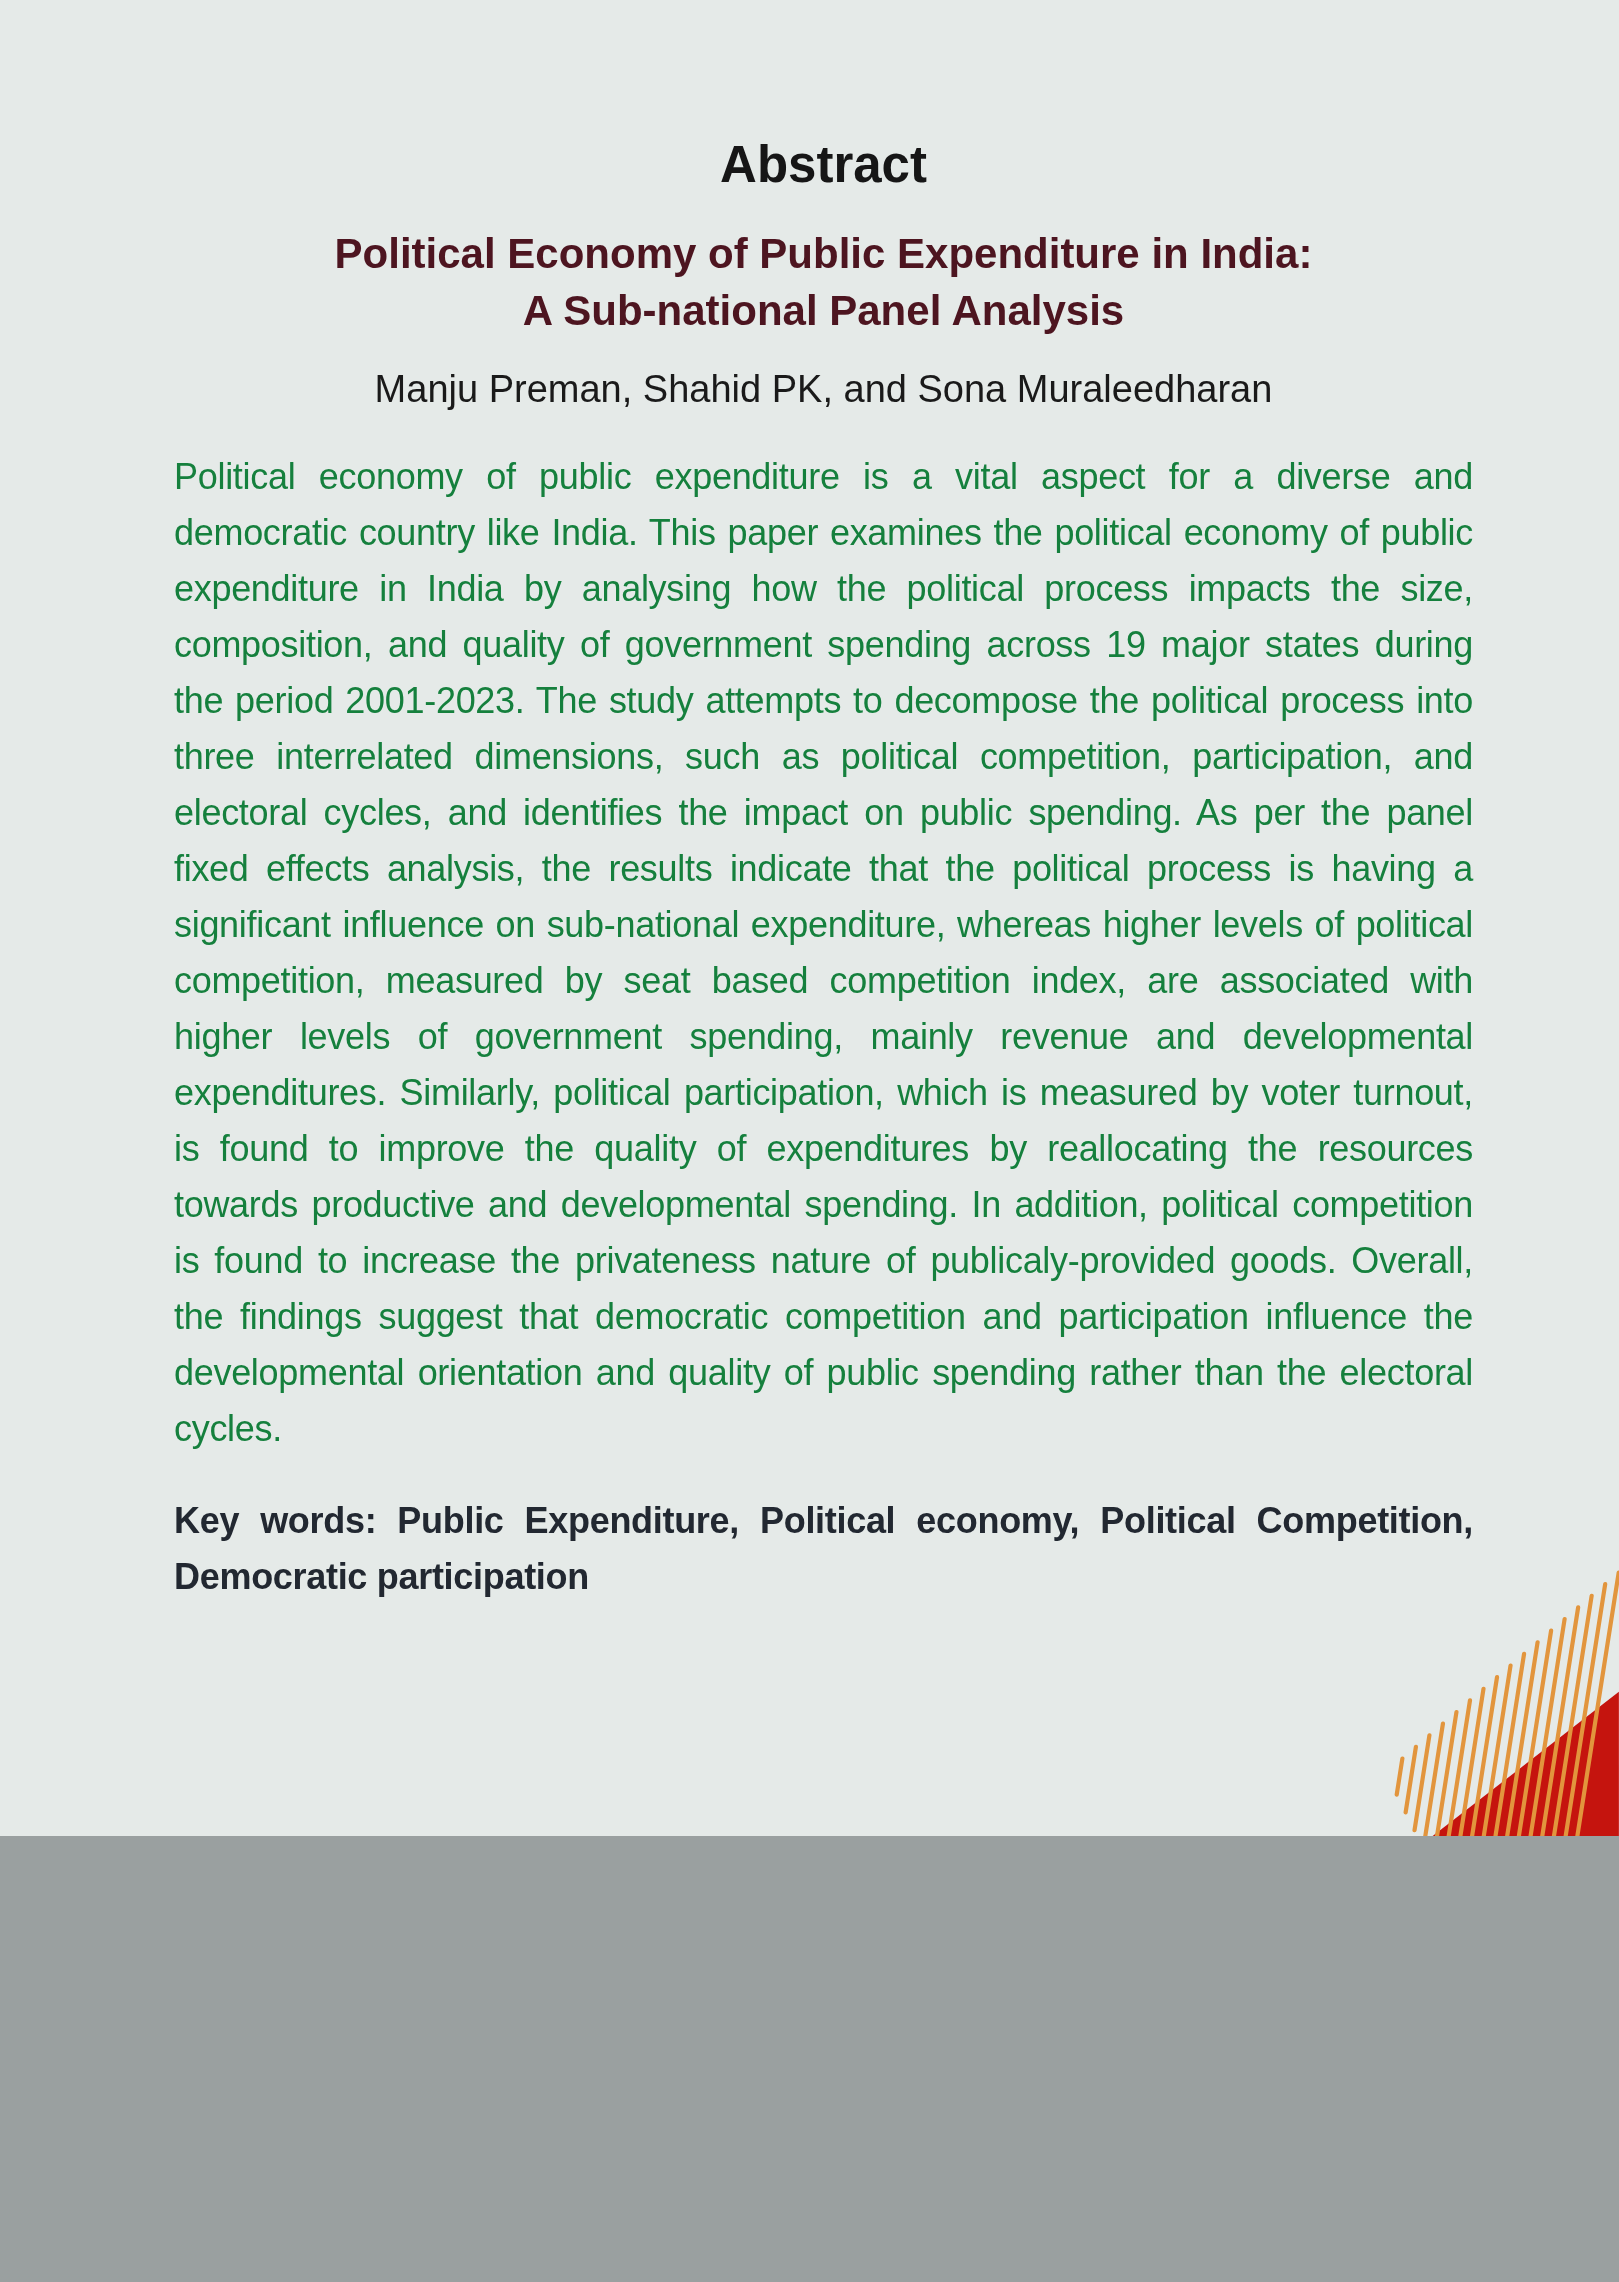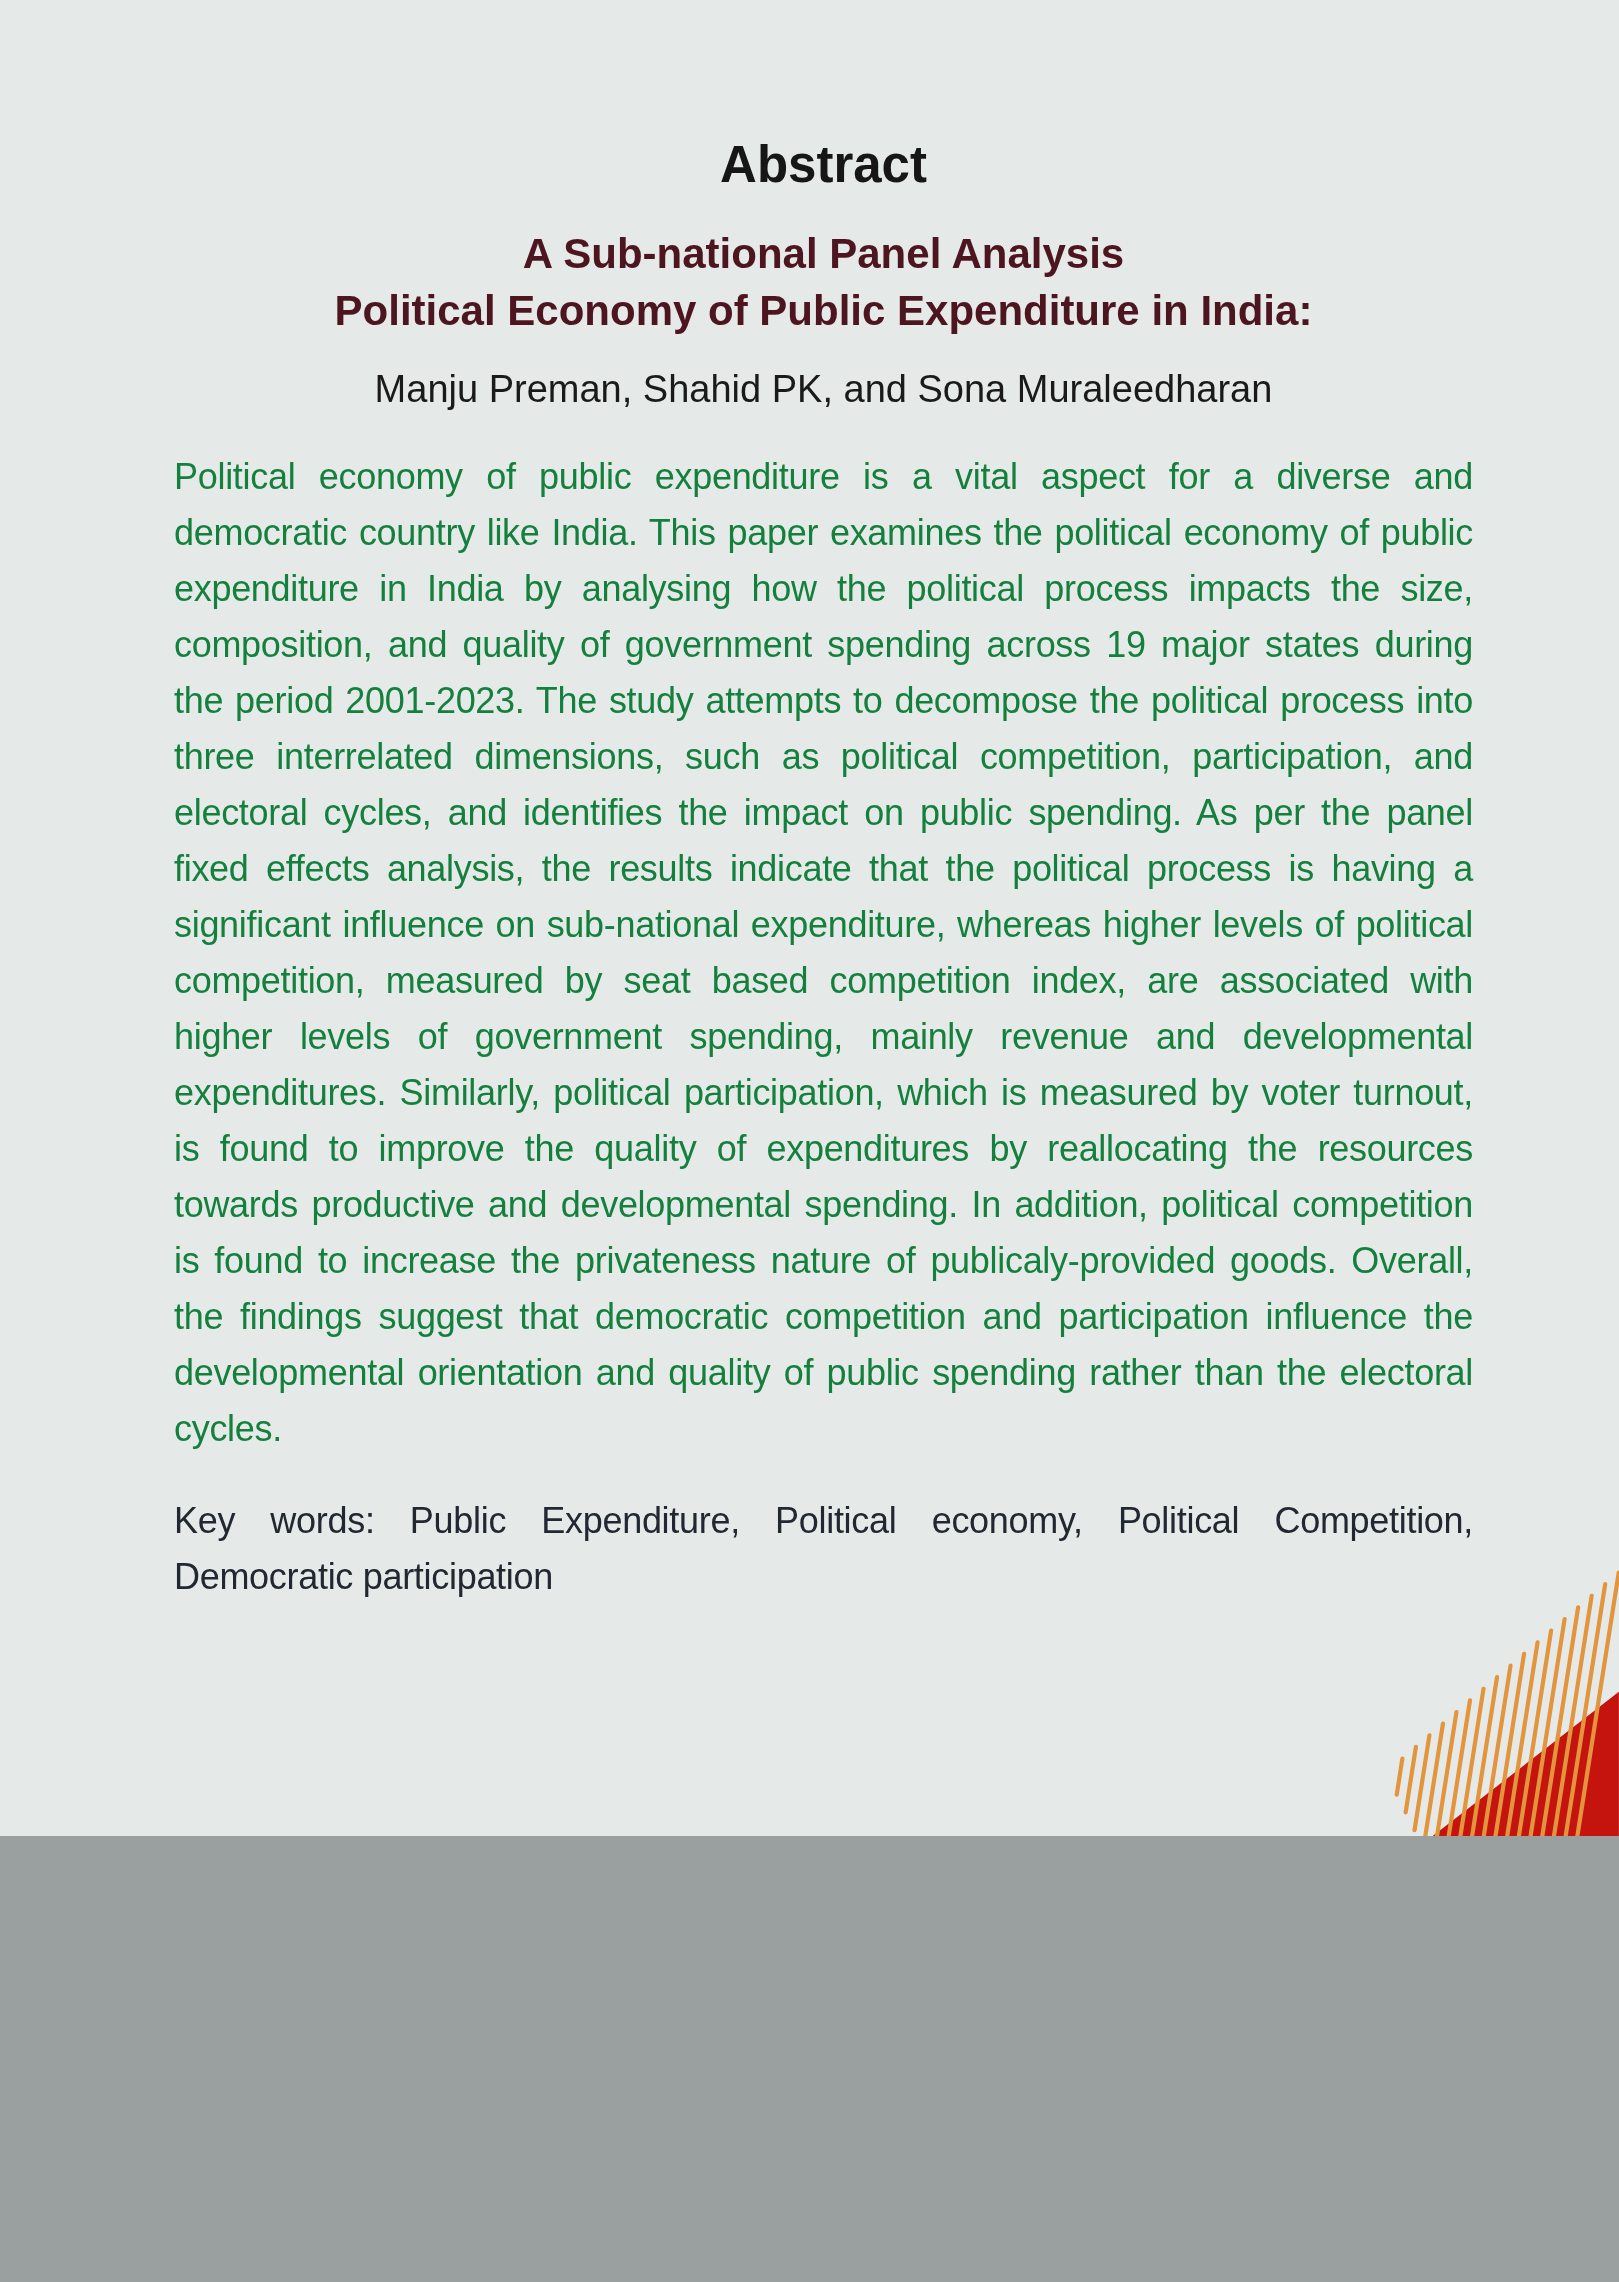--- a/index.html
+++ b/index.html
@@ -37,20 +37,21 @@
     margin-top:37px;
     font-size:36px; line-height:56px; letter-spacing:-0.3px;
     color:#15803d;
     text-align:justify;
   }
   .keywords {
     margin-top:25.6px;
     font-size:36px; line-height:56px; letter-spacing:-0.3px;
     color:#222831;
     text-align:justify;
+    font-weight:bold;
   }
 </style>
 </head>
 <body>
 
 <div class="page">
 
   <svg class="decor-svg" viewBox="0 0 1772 2498" width="1619" height="2282" aria-hidden="true">
     <polygon points="1312,2208 1772,1852 1772,2197 1544,2377" fill="#c5140e"></polygon>
     <g id="stripes">
@@ -107,22 +108,22 @@
         <circle cx="1053" cy="2370.5" r="5.5" fill="#2a0a12"></circle>
         <circle cx="1100" cy="2370.5" r="5.5" fill="#2a0a12"></circle>
         <circle cx="1147" cy="2370.5" r="5.5" fill="#2a0a12"></circle>
       </g>
   </svg>
 
   <div class="content">
     <h1 class="page-title">Abstract</h1>
 
     <div class="paper-title">
+      <div>Political Economy of Public Expenditure in India:</div>
       <div>A Sub-national Panel Analysis</div>
-      <div>Political Economy of Public Expenditure in India:</div>
     </div>
 
     <div class="authors">Manju Preman, Shahid PK, and Sona Muraleedharan</div>
 
     <p class="abstract-body">Political economy of public expenditure is a vital aspect for a diverse and democratic country like India. This paper examines the political economy of public expenditure in India by analysing how the political process impacts the size, composition, and quality of government spending across 19 major states during the period 2001-2023. The study attempts to decompose the political process into three interrelated dimensions, such as political competition, participation, and electoral cycles, and identifies the impact on public spending. As per the panel fixed effects analysis, the results indicate that the political process is having a significant influence on sub-national expenditure, whereas higher levels of political competition, measured by seat based competition index, are associated with higher levels of government spending, mainly revenue and developmental expenditures. Similarly, political participation, which is measured by voter turnout, is found to improve the quality of expenditures by reallocating the resources towards productive and developmental spending. In addition, political competition is found to increase the privateness nature of publicaly-provided goods. Overall, the findings suggest that democratic competition and participation influence the developmental orientation and quality of public spending rather than the electoral cycles.</p>
 
     <p class="keywords">Key words: Public Expenditure, Political economy, Political Competition, Democratic participation</p>
   </div>
 
 </div>

